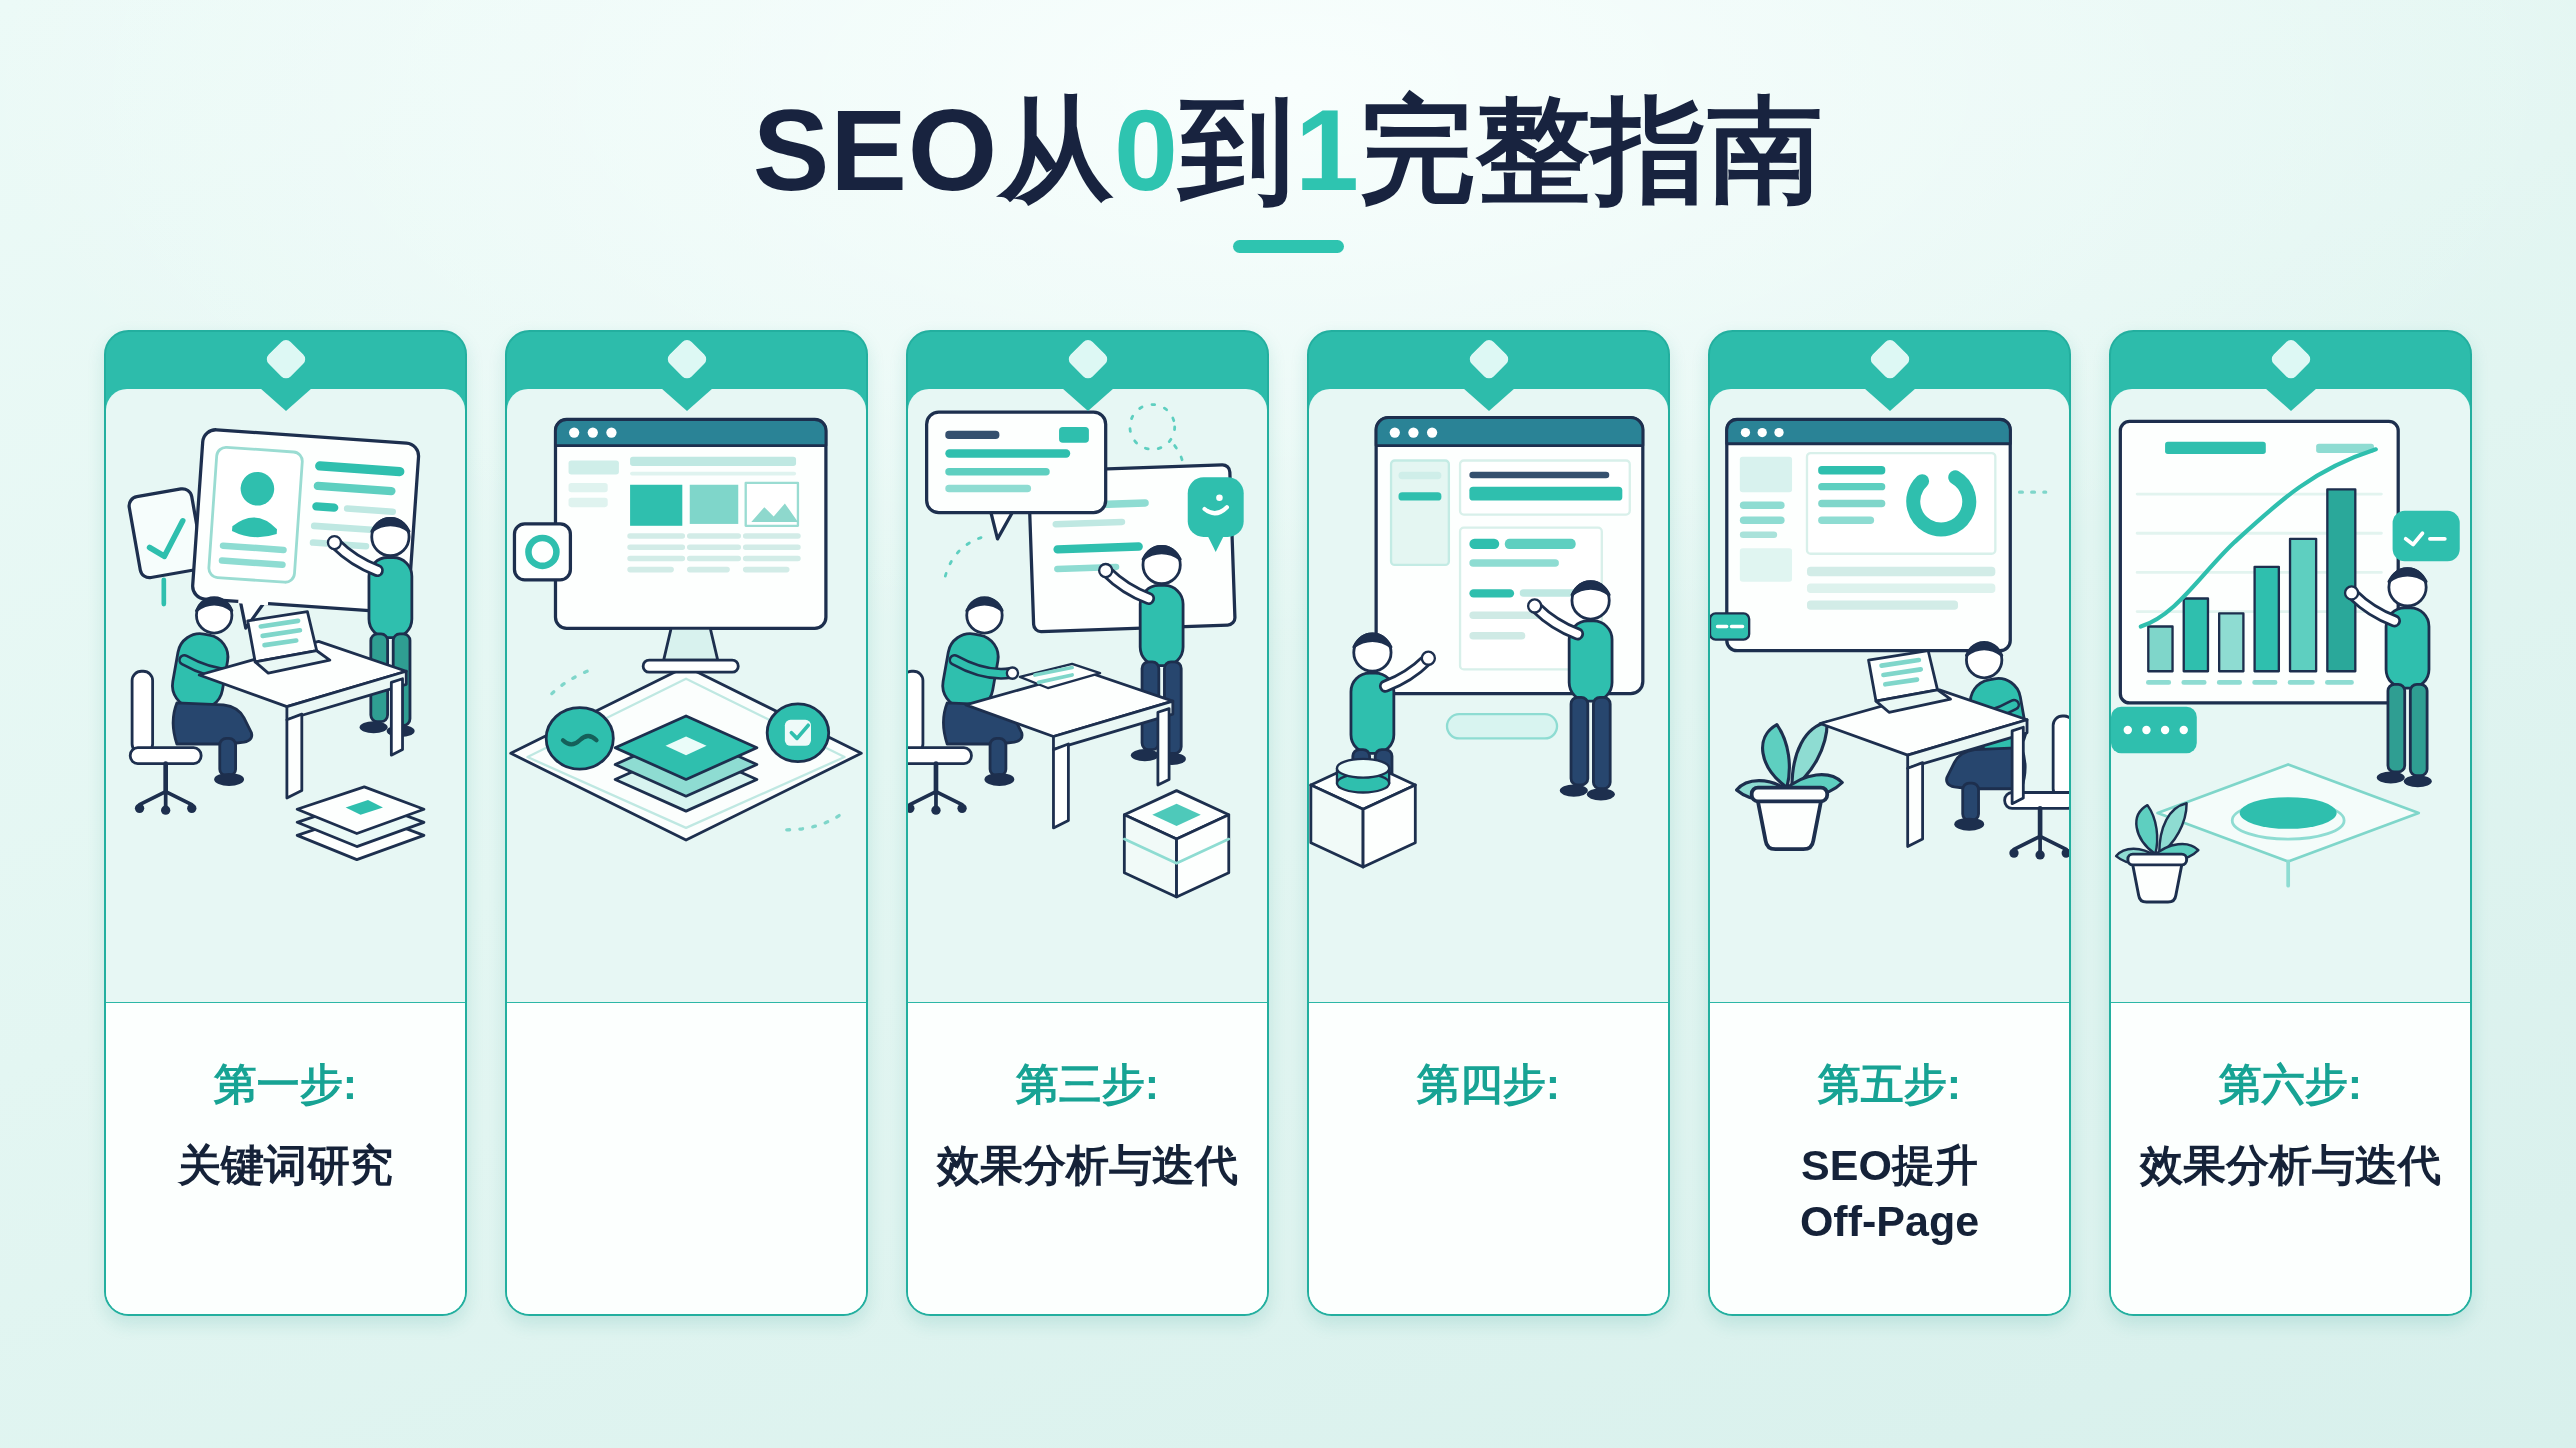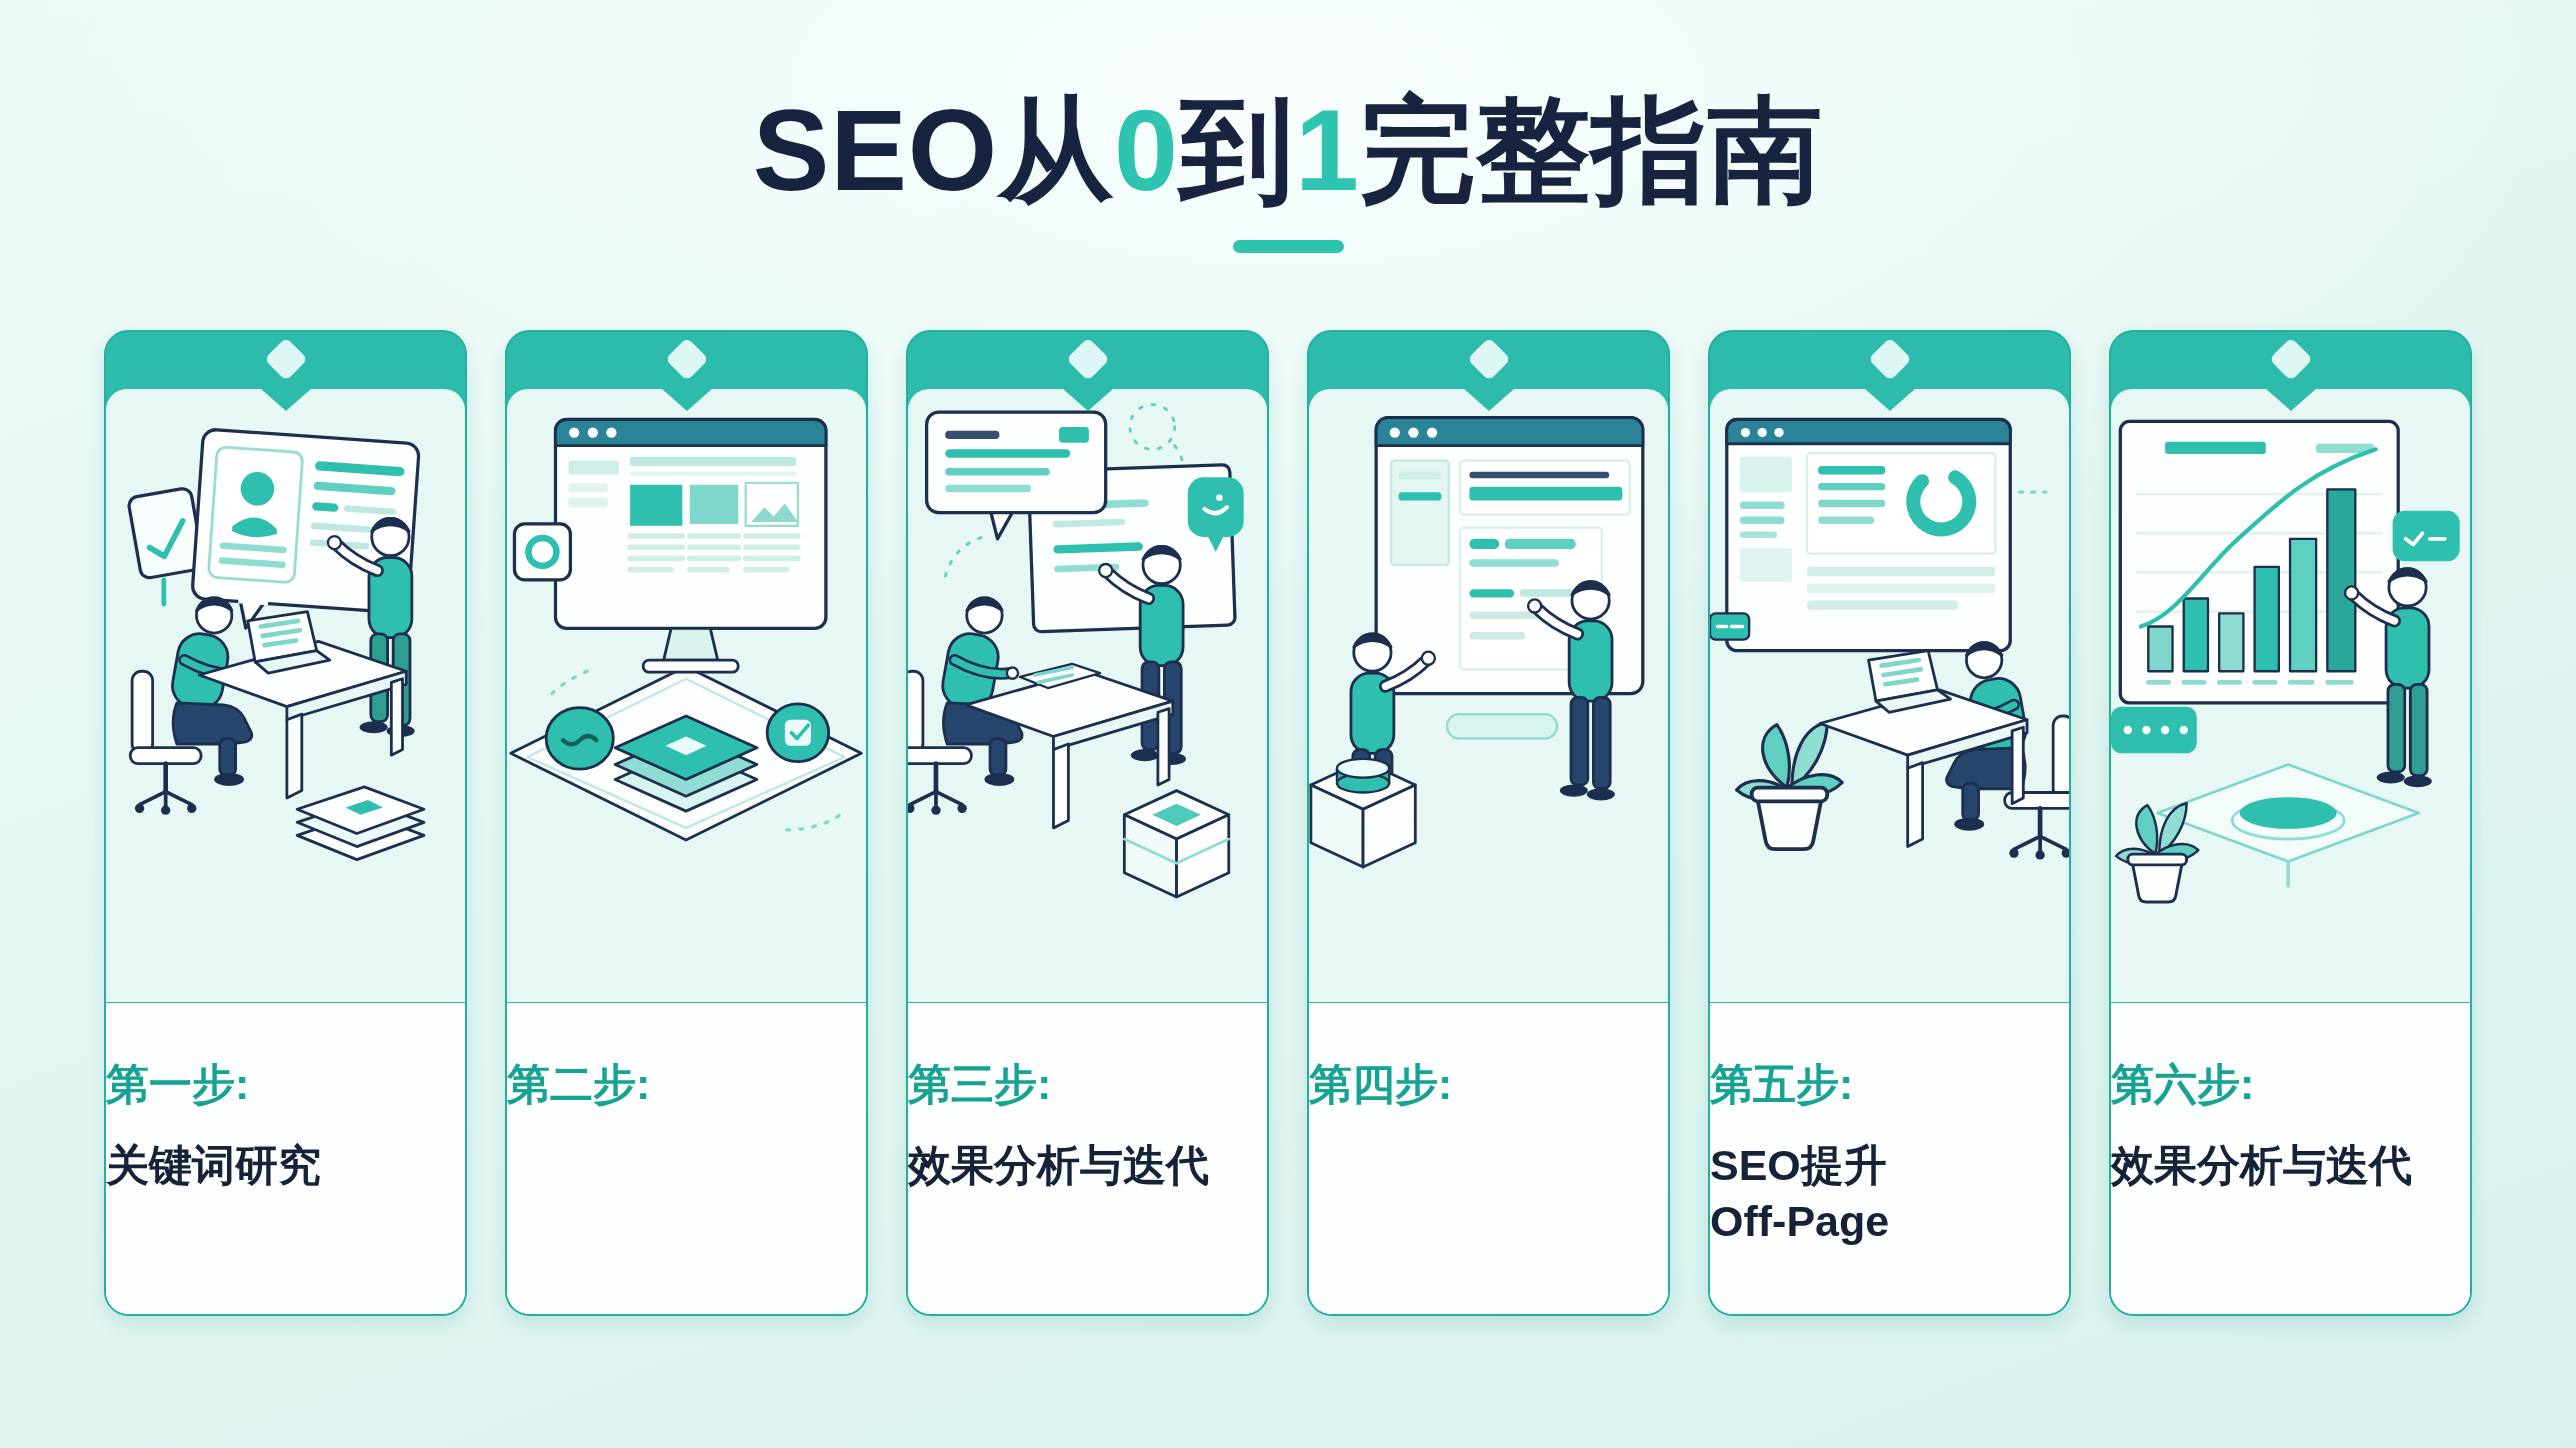--- a/index.html
+++ b/index.html
@@ -30,21 +30,21 @@
     display:flex;flex-direction:column;overflow:hidden;
   }
   .notch{
     position:absolute;top:-0.9px;left:50%;transform:translateX(-50%);
     width:0;height:0;border-left:26.4px solid transparent;border-right:26.4px solid transparent;
     border-top:23.6px solid #2dbcab;
   }
   .illustration{height:613px;flex:none;}
   .illustration svg{width:100%;height:100%;display:block;}
   .card-text{
-    flex:1;background:#fcfffe;border-top:1.9px solid #2bb7a6;padding-top:53px;
+    flex:1;background:#fcfffe;border-top:1.9px solid #2bb7a6;text-align:center;padding-top:53px;
   }
   .step-label{color:#17a394;font-size:43px;font-weight:800;}
   .step-title{color:#152238;font-size:43px;font-weight:800;margin-top:24px;line-height:1.3;}
   .step-title span{display:block;}
   svg *{stroke-linejoin:round;stroke-linecap:round;}
 </style>
 </head>
 <body>
 
 <svg width="0" height="0" style="position:absolute" aria-hidden="true">
@@ -223,21 +223,20 @@
           </g>
           <g>
             <rect x="8" y="142" width="60" height="60" rx="11" fill="#fdfffe" stroke="#1d2f4e" stroke-width="3.5"></rect>
             <circle cx="38" cy="172" r="15" fill="none" stroke="#2fbfae" stroke-width="7"></circle>
           </g>
           <path d="M300,470 q36,0 60,-18" stroke="#7fd6ca" stroke-width="3.5" stroke-dasharray="3 11" fill="none"></path>
           <path d="M86,300 q-24,10 -40,26" stroke="#7fd6ca" stroke-width="3.5" stroke-dasharray="3 11" fill="none"></path>
         </svg>
       </div>
       <div class="card-text">
-        <div class="step-label">第二步:</div>
       </div>
     </div>
   </div>
 
   <div class="card">
     <div class="card-header">
         <div class="diamond"></div>
       </div>
     <div class="card-inner">
       <div class="notch"></div>

